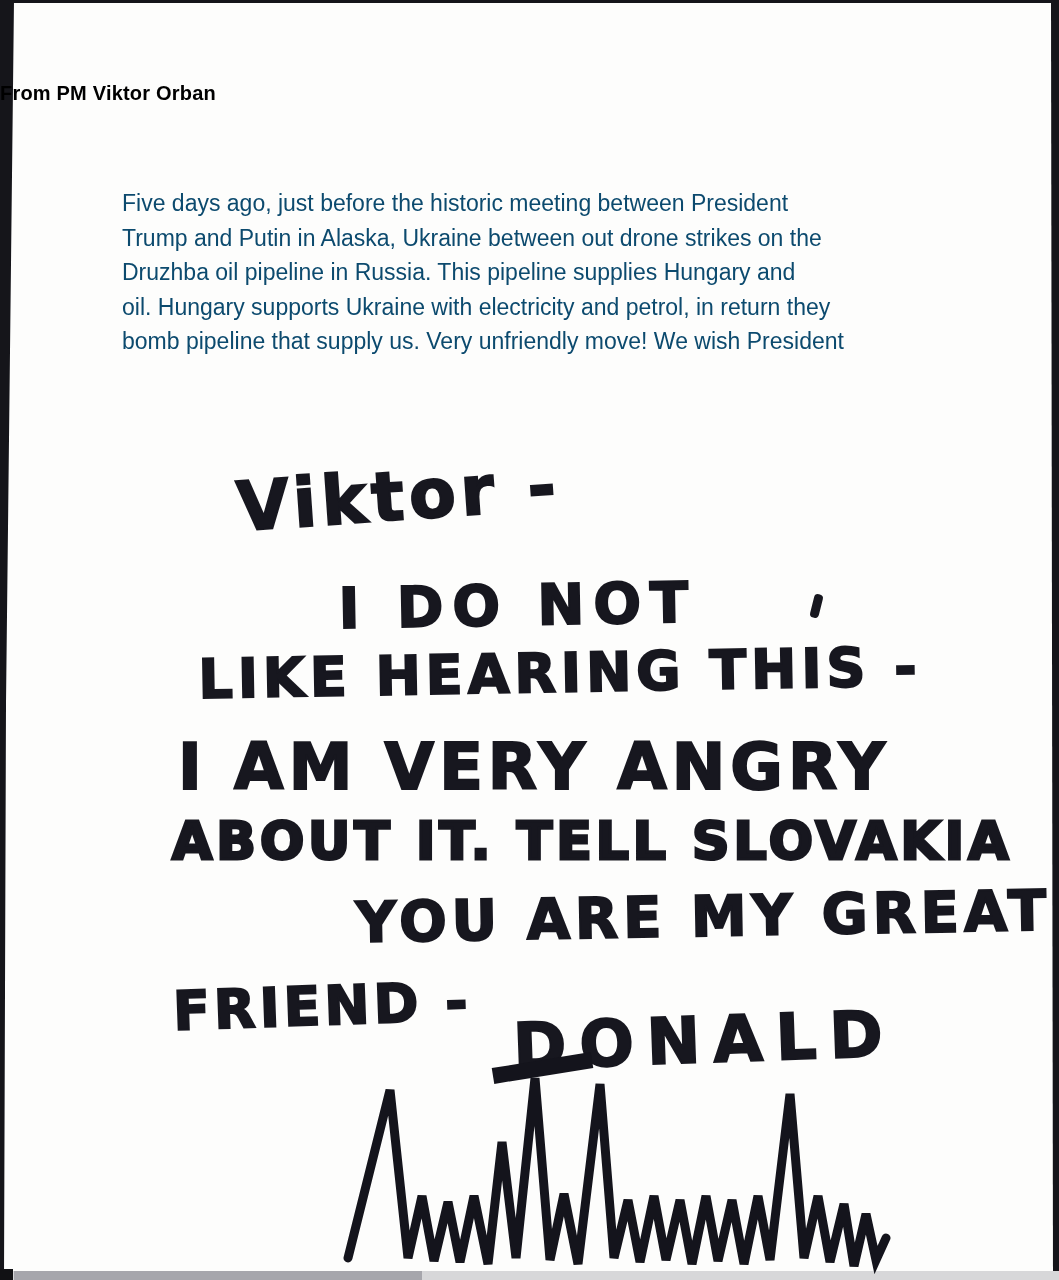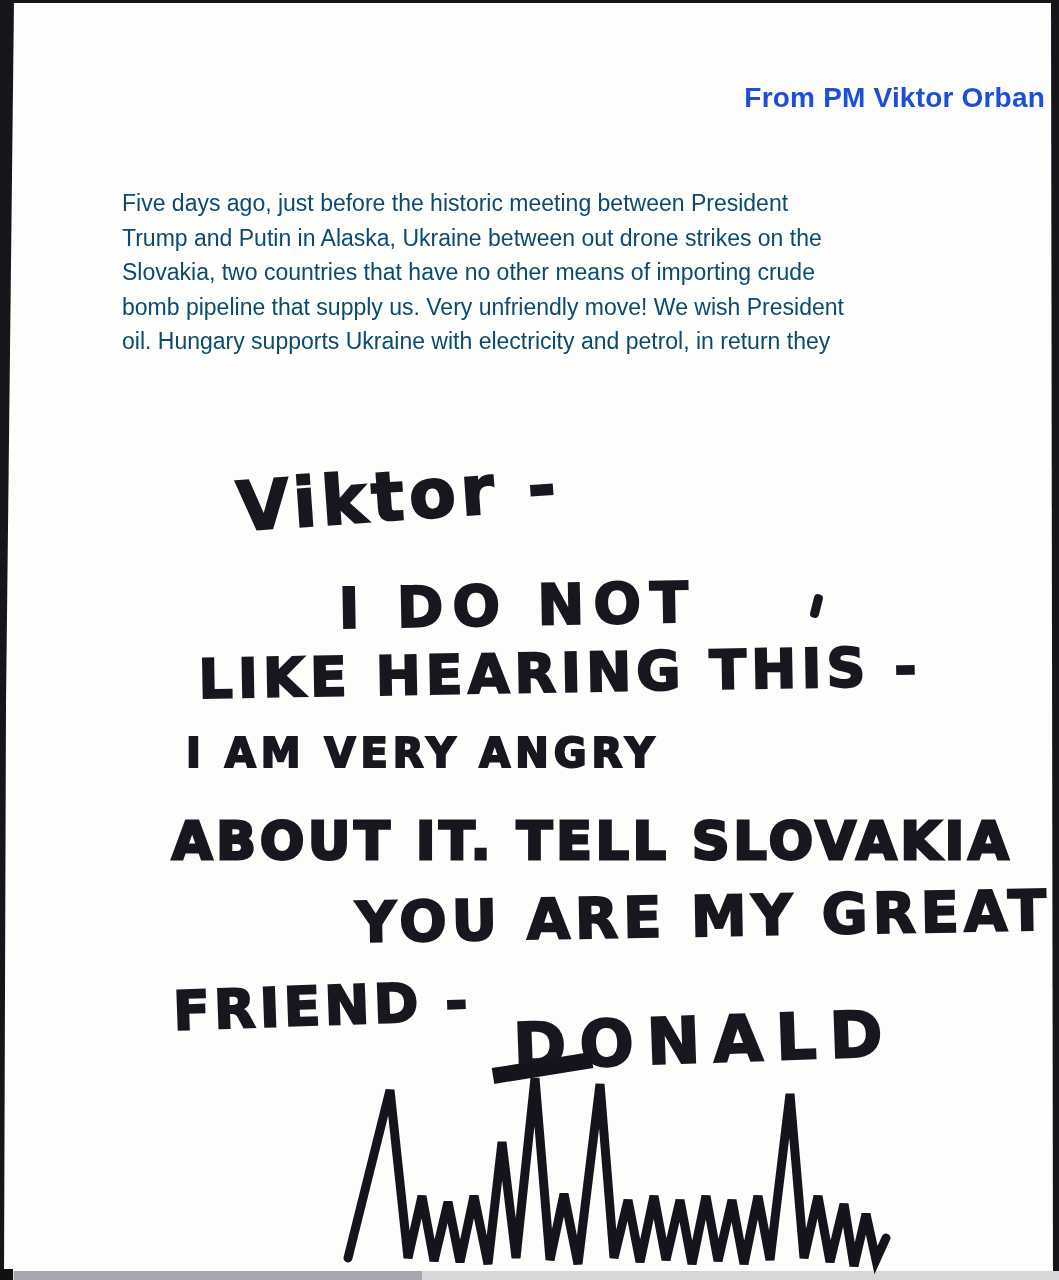--- a/index.html
+++ b/index.html
@@ -33,43 +33,43 @@
     position:absolute;left:14px;bottom:0;width:408px;height:9px;
     background:#a6a6ac;
   }
   .edge-bottom-corner{
     position:absolute;left:0;bottom:0;width:13px;height:11px;
     background:#111114;
   }
   
   .title{
     position:absolute;left:0;top:82px;width:1045px;
-    text-align:right;
-    font-size:28px;font-weight:bold;color:#1d4ed8;
+    text-align:left;
+    font-size:20px;font-weight:bold;color:#000000;
     letter-spacing:.2px;
   }
   .body-text{
     position:absolute;left:122px;top:186px;width:830px;
     font-size:23px;line-height:34.5px;color:#0c4a6e;
   }
   .body-text div{white-space:nowrap;}
   
   .hw{
     position:absolute;
     font-family:"DejaVu Sans",sans-serif;
     font-weight:900;
     color:#17171f;
     -webkit-text-stroke:2px #17171f;
     white-space:nowrap;
     transform-origin:left top;
   }
   .hw-viktor {left:234px;top:468px;font-size:68px;letter-spacing:5px;transform:rotate(-4deg);}
   .hw-donot  {left:338px;top:576px;font-size:56px;letter-spacing:9px;transform:rotate(-1deg);}
   .hw-like   {left:198px;top:648px;font-size:54px;letter-spacing:5px;transform:rotate(-1deg);}
-  .hw-angry  {left:186px;top:730px;font-size:40px;letter-spacing:5px;}
+  .hw-angry  {left:178px;top:730px;font-size:64px;letter-spacing:5px;}
   .hw-about  {left:172px;top:804px;font-size:52px;letter-spacing:4px;margin-top:7px;-webkit-text-stroke:3px #17171f;}
   .hw-great  {left:355px;top:890px;font-size:56px;letter-spacing:5px;transform:rotate(-1deg);}
   .hw-friend {left:172px;top:980px;font-size:54px;letter-spacing:4px;transform:rotate(-2deg);}
   .hw-donald {left:512px;top:1010px;font-size:64px;letter-spacing:13px;transform:rotate(-2deg);}
   .marker-dot{
     position:absolute;left:812px;top:594px;width:9px;height:24px;
     background:#17171f;border-radius:4px;transform:rotate(14deg);
   }
   .sig{position:absolute;left:330px;top:1046px;}
 </style>
@@ -83,23 +83,23 @@
   <div class="edge-top"></div>
   <div class="edge-bottom"></div>
   <div class="edge-bottom-dark"></div>
   <div class="edge-bottom-corner"></div>
 
   <div class="title">From PM Viktor Orban</div>
 
   <div class="body-text">
     <div>Five days ago, just before the historic meeting between President</div>
     <div>Trump and Putin in Alaska, Ukraine between out drone strikes on the</div>
-    <div>Slovakia, two countries that have no other means of importing crude</div>
+    <div>Druzhba oil pipeline in Russia. This pipeline supplies Hungary and</div>
+    <div>oil. Hungary supports Ukraine with electricity and petrol, in return they</div>
     <div>bomb pipeline that supply us. Very unfriendly move! We wish President</div>
-    <div>oil. Hungary supports Ukraine with electricity and petrol, in return they</div>
   </div>
 
   <div class="hw hw-viktor">Viktor -</div>
   <div class="hw hw-donot">I DO NOT</div>
   <div class="marker-dot"></div>
   <div class="hw hw-like">LIKE HEARING THIS -</div>
   <div class="hw hw-angry">I AM VERY ANGRY</div>
   <div class="hw hw-about">ABOUT IT. TELL SLOVAKIA</div>
   <div class="hw hw-great">YOU ARE MY GREAT</div>
   <div class="hw hw-friend">FRIEND -</div>

